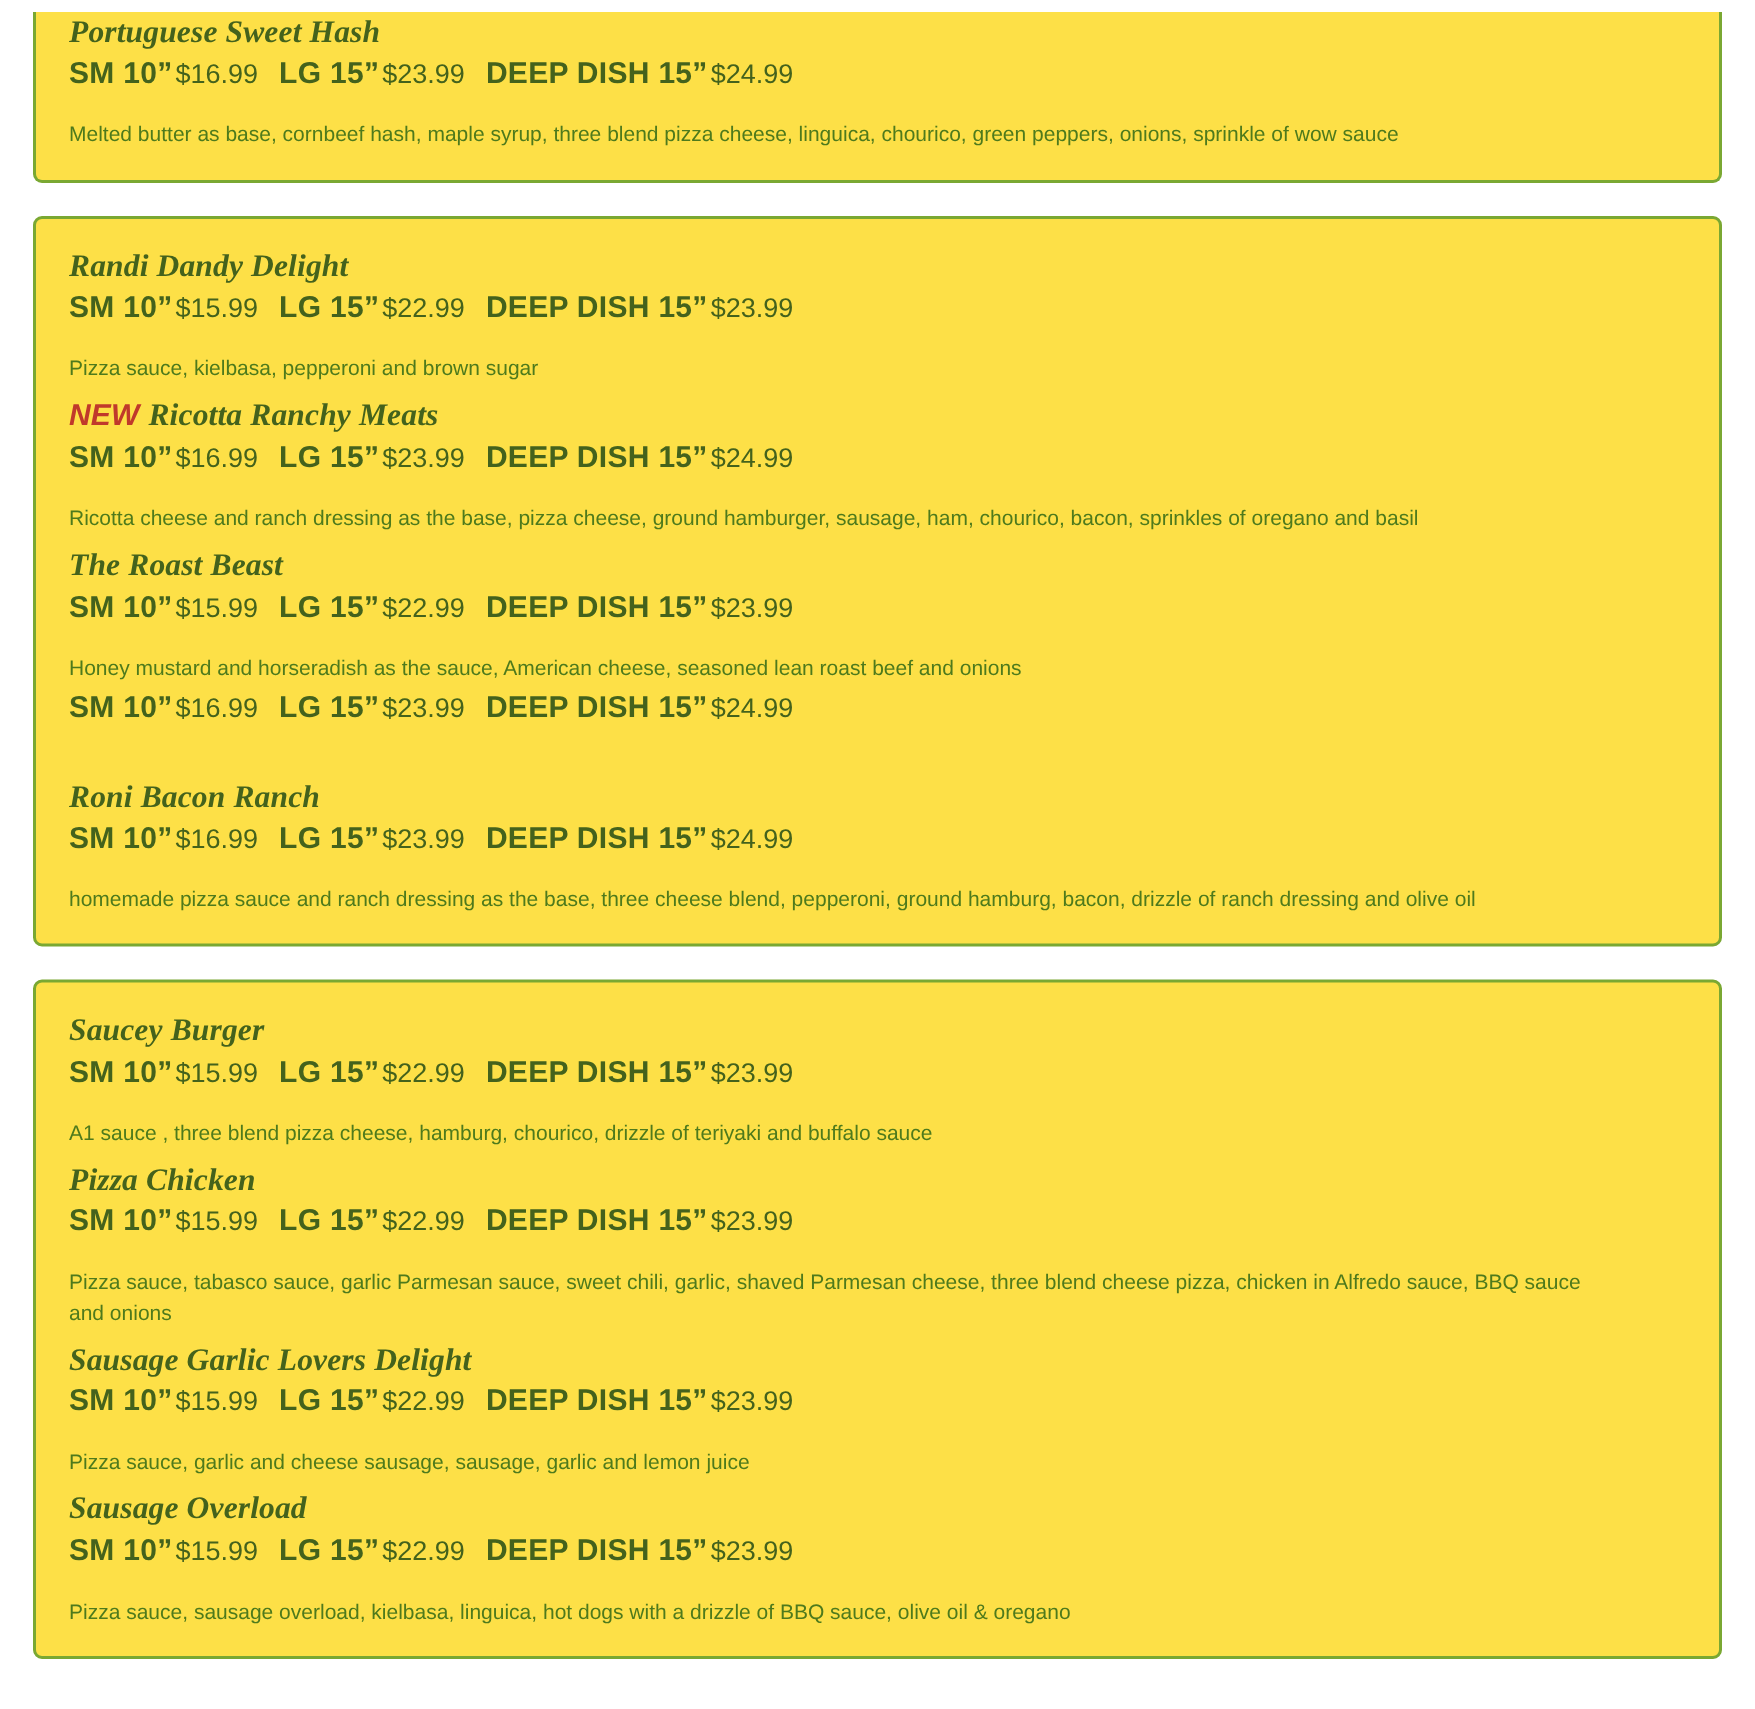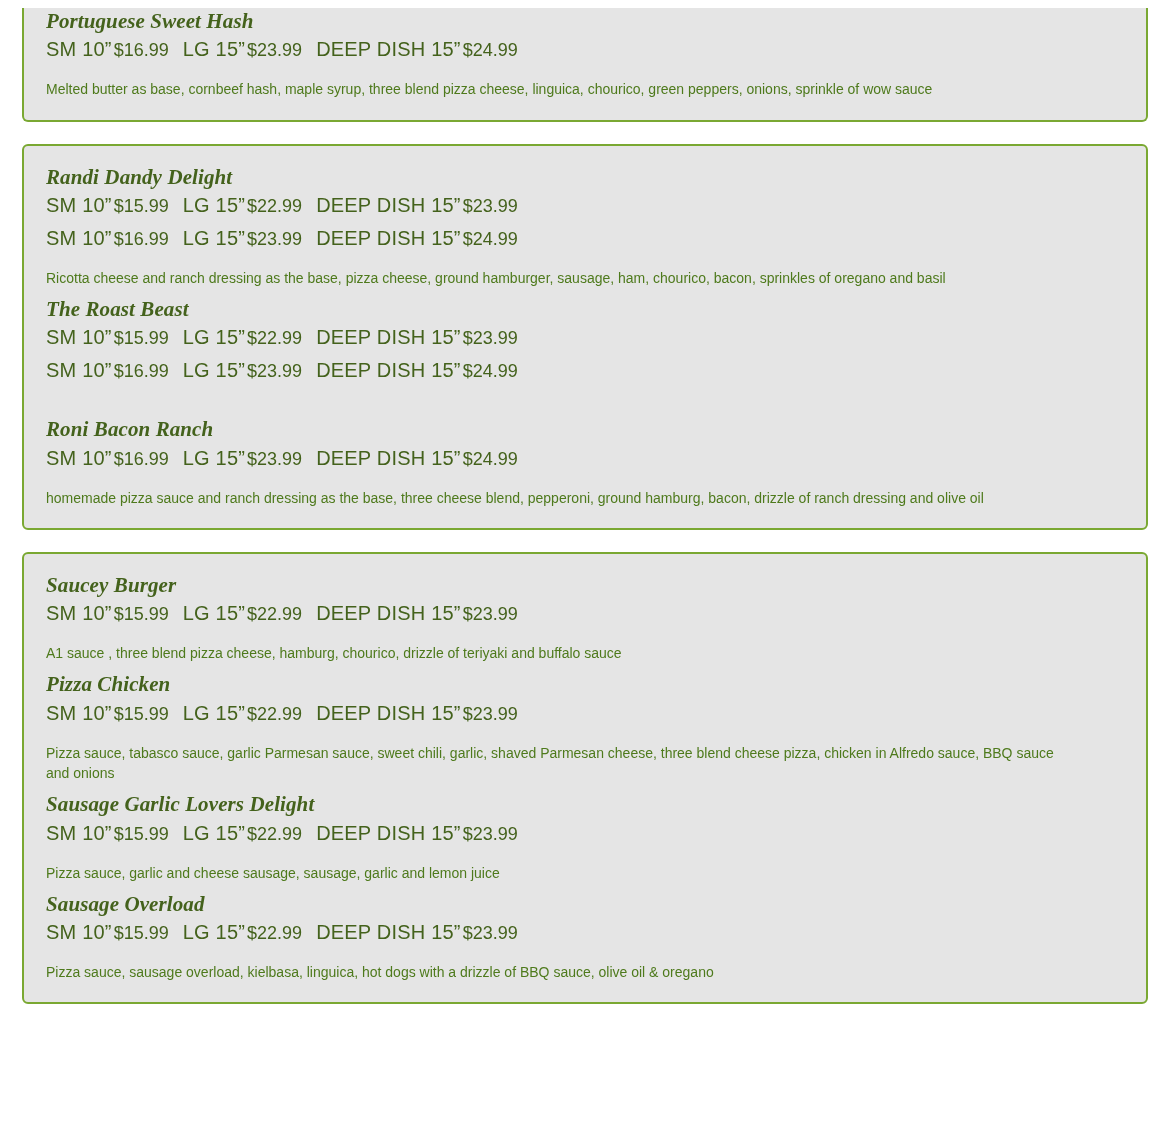--- a/index.html
+++ b/index.html
@@ -16,21 +16,21 @@
   }
   .page {
     width: 1170px;
     box-sizing: border-box;
     padding: 0 22px;
   }
   .card {
     box-sizing: border-box;
     border: 2px solid #7aa832;
     border-radius: 6px;
-    background: #e5e5e5;
+    background: #fde047;
     padding: 10px 22px 16px 22px;
     margin-bottom: 22px;
   }
   .card.first {
     border-top: none;
     border-top-left-radius: 0;
     border-top-right-radius: 0;
     padding-top: 0;
     margin-top: 0;
   }
@@ -56,21 +56,21 @@
     margin-right: 6px;
   }
   .prices {
     font-size: 20px;
     line-height: 1.35;
     margin: 2px 0 6px 0;
     color: #44621c;
     white-space: nowrap;
   }
   .size-label {
-    font-weight: normal;
+    font-weight: bold;
     font-size: 20px;
     letter-spacing: .2px;
   }
   .price-val {
     font-size: 18px;
     margin-left: 2px;
     margin-right: 14px;
   }
   .desc {
     font-size: 14px;
@@ -90,28 +90,31 @@
         <div class="item">
           <div class="item-name"><span>Portuguese Sweet Hash</span></div>
           <div class="prices"><span class="size-label">SM 10”</span><span class="price-val">$16.99</span><span class="size-label">LG 15”</span><span class="price-val">$23.99</span><span class="size-label">DEEP DISH 15”</span><span class="price-val">$24.99</span></div>
           <div class="desc">Melted butter as base, cornbeef hash, maple syrup, three blend pizza cheese, linguica, chourico, green peppers, onions, sprinkle of wow sauce</div>
         </div>
       </div>
       <div class="card">
         <div class="item">
           <div class="item-name"><span>Randi Dandy Delight</span></div>
           <div class="prices"><span class="size-label">SM 10”</span><span class="price-val">$15.99</span><span class="size-label">LG 15”</span><span class="price-val">$22.99</span><span class="size-label">DEEP DISH 15”</span><span class="price-val">$23.99</span></div>
+          <div class="desc">Pizza sauce, kielbasa, pepperoni and brown sugar</div>
         </div>
         <div class="item">
+          <div class="item-name"><span class="new-tag">NEW</span><span>Ricotta Ranchy Meats</span></div>
           <div class="prices"><span class="size-label">SM 10”</span><span class="price-val">$16.99</span><span class="size-label">LG 15”</span><span class="price-val">$23.99</span><span class="size-label">DEEP DISH 15”</span><span class="price-val">$24.99</span></div>
           <div class="desc">Ricotta cheese and ranch dressing as the base, pizza cheese, ground hamburger, sausage, ham, chourico, bacon, sprinkles of oregano and basil</div>
         </div>
         <div class="item">
           <div class="item-name"><span>The Roast Beast</span></div>
           <div class="prices"><span class="size-label">SM 10”</span><span class="price-val">$15.99</span><span class="size-label">LG 15”</span><span class="price-val">$22.99</span><span class="size-label">DEEP DISH 15”</span><span class="price-val">$23.99</span></div>
+          <div class="desc">Honey mustard and horseradish as the sauce, American cheese, seasoned lean roast beef and onions</div>
         </div>
         <div class="item">
           <div class="prices"><span class="size-label">SM 10”</span><span class="price-val">$16.99</span><span class="size-label">LG 15”</span><span class="price-val">$23.99</span><span class="size-label">DEEP DISH 15”</span><span class="price-val">$24.99</span></div>
         </div>
         <div class="spacer-md"></div>
         <div class="item">
           <div class="item-name"><span>Roni Bacon Ranch</span></div>
           <div class="prices"><span class="size-label">SM 10”</span><span class="price-val">$16.99</span><span class="size-label">LG 15”</span><span class="price-val">$23.99</span><span class="size-label">DEEP DISH 15”</span><span class="price-val">$24.99</span></div>
           <div class="desc">homemade pizza sauce and ranch dressing as the base, three cheese blend, pepperoni, ground hamburg, bacon, drizzle of ranch dressing and olive oil</div>
         </div>

